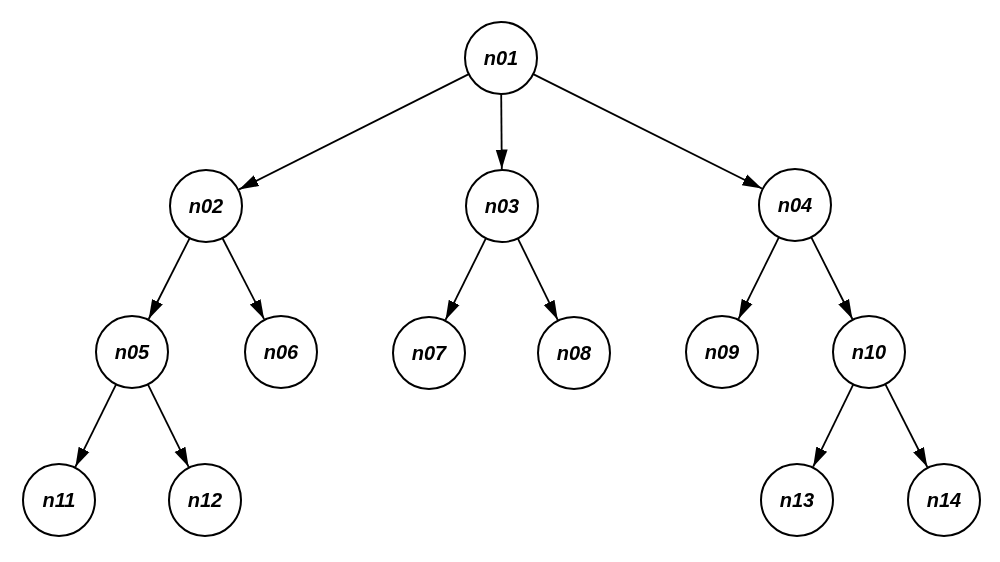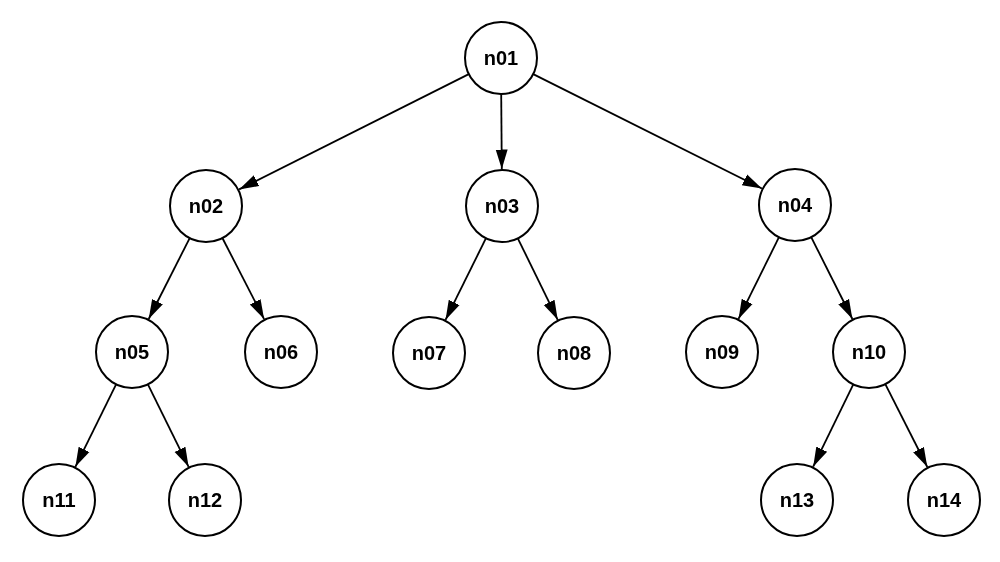--- a/index.html
+++ b/index.html
@@ -8,20 +8,21 @@
     background: #ffffff;
     width: 1000px;
     height: 562px;
     overflow: hidden;
     font-family: "Liberation Sans", sans-serif;
   }
   #diagram-wrap {
     width: 816px;
     height: 562px;
     position: relative;
+    font-style: italic;
   }
   svg {
     display: block;
   }
   .node-circle {
     fill: #ffffff;
     stroke: #000000;
     stroke-width: 2;
   }
   .node-label {

